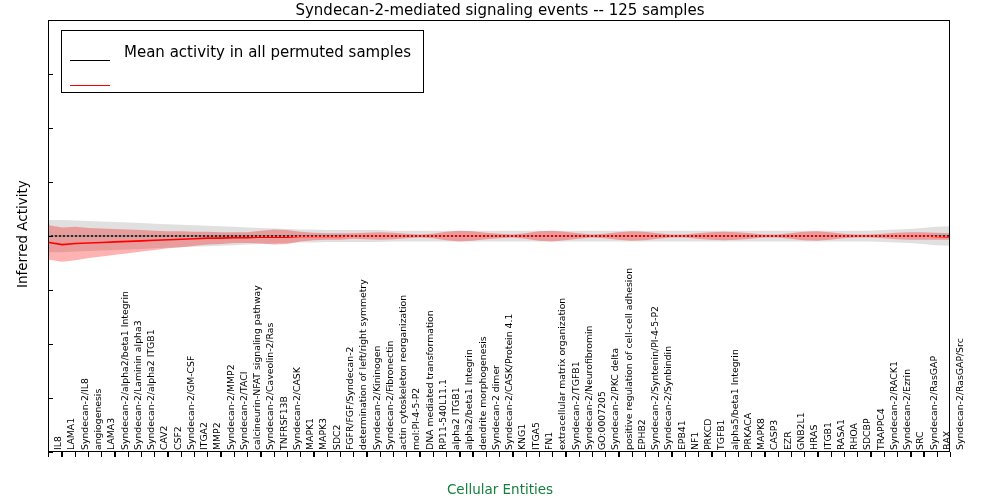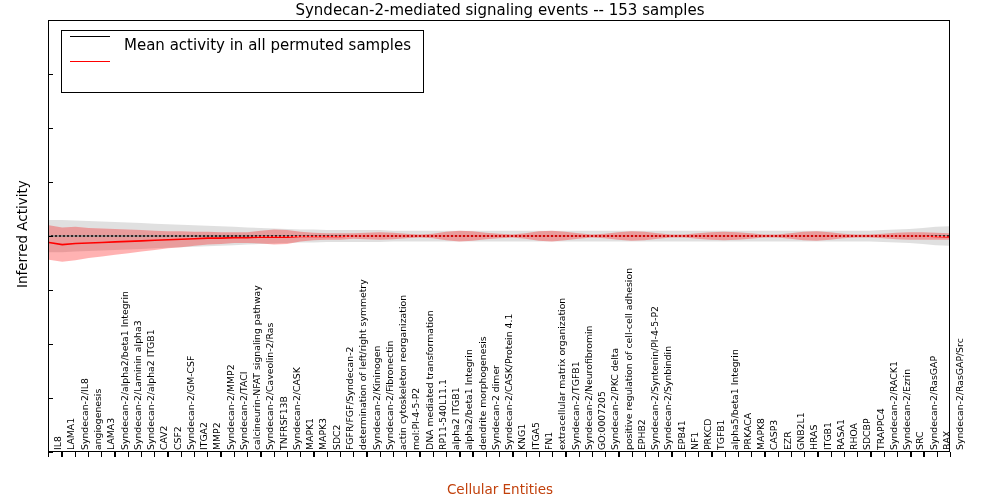--- a/index.html
+++ b/index.html
@@ -28,40 +28,40 @@
   #xticks{position:absolute;left:48px;top:452px;width:902px;height:0;}
   .xtickmark{position:absolute;top:0;width:1.3px;height:5px;background:#000;}
   .xlab{
     position:absolute;top:0;
     font-size:9.3px;color:#000;white-space:nowrap;
     transform-origin:left top;transform:rotate(-90deg) translate(2px,0);
     direction:ltr;
   }
   #xlabel{
     position:absolute;left:0;top:481px;width:1000px;text-align:center;
-    font-size:13.5px;color:#c2410c;
+    font-size:13.5px;color:#15803d;
   }
 
   
   #legend{
     position:absolute;left:61px;top:30px;
     border:1.3px solid #000;background:#fff;
     padding:5px 12px 6px 8px;box-sizing:border-box;
   }
-  .legrow{display:flex;align-items:flex-start;height:25px;}
+  .legrow{display:flex;align-items:flex-end;height:25px;}
   .legline{width:40px;height:0;border-top:1.4px solid #000;margin-right:14px;}
   .legline.red{border-top-color:#ff0000;}
   .legtext{font-size:15px;color:#000;white-space:nowrap;}
 </style>
 </head>
 <body>
 
 <div id="root">
 
-  <div id="title">Syndecan-2-mediated signaling events -- 153 samples</div>
+  <div id="title">Syndecan-2-mediated signaling events -- 125 samples</div>
 
   <div id="ylabel" style="left: 14px; top: 288px;">Inferred Activity</div>
 
   <div id="yaxis"></div>
 
   <div id="plot">
     <svg id="svgwrap" viewBox="0 0 902 432" preserveAspectRatio="none">
         <path d="M 0.00 199.80 L 13.26 199.80 L 26.53 200.34 L 39.79 200.88 L 53.06 201.42 L 66.32 201.96 L 79.59 202.50 L 92.85 203.04 L 106.12 203.58 L 119.38 204.12 L 132.65 204.66 L 145.91 205.20 L 159.18 205.74 L 172.44 206.28 L 185.71 206.82 L 198.97 207.36 L 212.24 207.90 L 225.50 208.44 L 238.76 208.98 L 252.03 209.52 L 265.29 209.52 L 278.56 210.06 L 291.82 210.06 L 305.09 210.06 L 318.35 210.06 L 331.62 210.06 L 344.88 210.60 L 358.15 210.60 L 371.41 210.60 L 384.68 210.60 L 397.94 210.60 L 411.21 210.60 L 424.47 210.60 L 437.74 210.60 L 451.00 210.60 L 464.26 210.60 L 477.53 210.60 L 490.79 210.60 L 504.06 210.60 L 517.32 210.60 L 530.59 210.60 L 543.85 210.60 L 557.12 210.60 L 570.38 210.60 L 583.65 210.60 L 596.91 210.60 L 610.18 210.60 L 623.44 210.60 L 636.71 210.60 L 649.97 210.60 L 663.24 210.60 L 676.50 210.60 L 689.76 210.60 L 703.03 210.60 L 716.29 210.60 L 729.56 210.60 L 742.82 210.60 L 756.09 210.60 L 769.35 210.60 L 782.62 210.60 L 795.88 210.60 L 809.15 210.60 L 822.41 210.60 L 835.68 210.06 L 848.94 209.52 L 862.21 208.98 L 875.47 207.90 L 888.74 206.82 L 902.00 206.28 L 902.00 225.72 L 888.74 225.18 L 875.47 224.10 L 862.21 223.02 L 848.94 222.48 L 835.68 221.94 L 822.41 221.40 L 809.15 221.40 L 795.88 221.40 L 782.62 221.40 L 769.35 221.40 L 756.09 221.40 L 742.82 221.40 L 729.56 221.40 L 716.29 221.40 L 703.03 221.40 L 689.76 221.40 L 676.50 221.40 L 663.24 221.40 L 649.97 221.40 L 636.71 221.40 L 623.44 221.40 L 610.18 221.40 L 596.91 221.40 L 583.65 221.40 L 570.38 221.40 L 557.12 221.40 L 543.85 221.40 L 530.59 221.40 L 517.32 221.40 L 504.06 221.40 L 490.79 221.40 L 477.53 221.40 L 464.26 221.40 L 451.00 221.40 L 437.74 221.40 L 424.47 221.40 L 411.21 221.40 L 397.94 221.40 L 384.68 221.40 L 371.41 221.40 L 358.15 221.40 L 344.88 221.40 L 331.62 221.94 L 318.35 221.94 L 305.09 221.94 L 291.82 221.94 L 278.56 221.94 L 265.29 222.48 L 252.03 222.48 L 238.76 223.02 L 225.50 223.56 L 212.24 224.10 L 198.97 224.64 L 185.71 225.18 L 172.44 225.72 L 159.18 226.26 L 145.91 226.80 L 132.65 227.34 L 119.38 227.88 L 106.12 228.42 L 92.85 228.96 L 79.59 229.50 L 66.32 230.04 L 53.06 230.58 L 39.79 231.12 L 26.53 231.66 L 13.26 232.20 L 0.00 232.20 Z" fill="#000000" fill-opacity="0.12" stroke="none"></path>
         <path d="M 0.00 205.20 L 13.26 207.36 L 26.53 206.82 L 39.79 207.90 L 53.06 208.44 L 66.32 208.98 L 79.59 209.52 L 92.85 210.06 L 106.12 210.60 L 119.38 211.14 L 132.65 211.14 L 145.91 211.68 L 159.18 211.68 L 172.44 212.22 L 185.71 212.22 L 198.97 212.22 L 212.24 210.60 L 225.50 209.52 L 238.76 210.06 L 252.03 211.68 L 265.29 212.76 L 278.56 213.30 L 291.82 213.30 L 305.09 213.30 L 318.35 212.76 L 331.62 212.22 L 344.88 212.76 L 358.15 213.84 L 371.41 214.38 L 384.68 213.84 L 397.94 211.68 L 411.21 210.60 L 424.47 211.14 L 437.74 212.76 L 451.00 213.84 L 464.26 214.38 L 477.53 213.30 L 490.79 211.14 L 504.06 210.60 L 517.32 211.68 L 530.59 213.30 L 543.85 214.38 L 557.12 213.84 L 570.38 212.22 L 583.65 211.14 L 596.91 211.68 L 610.18 213.30 L 623.44 214.38 L 636.71 214.38 L 649.97 213.30 L 663.24 212.22 L 676.50 211.68 L 689.76 212.22 L 703.03 213.30 L 716.29 214.38 L 729.56 214.38 L 742.82 213.30 L 756.09 211.68 L 769.35 211.14 L 782.62 212.22 L 795.88 213.84 L 809.15 214.38 L 822.41 214.38 L 835.68 213.84 L 848.94 212.76 L 862.21 212.22 L 875.47 212.22 L 888.74 212.76 L 902.00 213.30 L 902.00 219.78 L 888.74 219.78 L 875.47 219.78 L 862.21 219.78 L 848.94 219.24 L 835.68 218.16 L 822.41 217.62 L 809.15 217.62 L 795.88 218.16 L 782.62 219.78 L 769.35 220.86 L 756.09 220.32 L 742.82 218.70 L 729.56 217.62 L 716.29 217.62 L 703.03 218.70 L 689.76 219.78 L 676.50 220.32 L 663.24 219.78 L 649.97 218.70 L 636.71 217.62 L 623.44 217.62 L 610.18 218.70 L 596.91 220.32 L 583.65 220.86 L 570.38 219.78 L 557.12 218.16 L 543.85 217.62 L 530.59 218.70 L 517.32 220.32 L 504.06 221.40 L 490.79 220.86 L 477.53 218.70 L 464.26 217.62 L 451.00 218.16 L 437.74 219.24 L 424.47 220.86 L 411.21 221.40 L 397.94 220.32 L 384.68 218.16 L 371.41 217.62 L 358.15 218.16 L 344.88 219.24 L 331.62 219.78 L 318.35 219.24 L 305.09 218.70 L 291.82 219.78 L 278.56 219.78 L 265.29 220.32 L 252.03 221.40 L 238.76 224.10 L 225.50 224.64 L 212.24 223.56 L 198.97 223.02 L 185.71 223.02 L 172.44 224.10 L 159.18 224.64 L 145.91 225.72 L 132.65 227.34 L 119.38 228.42 L 106.12 230.04 L 92.85 231.66 L 79.59 233.28 L 66.32 234.90 L 53.06 236.52 L 39.79 238.14 L 26.53 240.30 L 13.26 241.92 L 0.00 239.76 Z" fill="#ff0000" fill-opacity="0.30" stroke="none"></path>
         <path d="M 0.00 216.00 L 13.26 216.00 L 26.53 216.00 L 39.79 216.00 L 53.06 216.00 L 66.32 216.00 L 79.59 216.00 L 92.85 216.00 L 106.12 216.00 L 119.38 216.00 L 132.65 216.00 L 145.91 216.00 L 159.18 216.00 L 172.44 216.00 L 185.71 216.00 L 198.97 216.00 L 212.24 216.00 L 225.50 216.00 L 238.76 216.00 L 252.03 216.00 L 265.29 216.00 L 278.56 216.00 L 291.82 216.00 L 305.09 216.00 L 318.35 216.00 L 331.62 216.00 L 344.88 216.00 L 358.15 216.00 L 371.41 216.00 L 384.68 216.00 L 397.94 216.00 L 411.21 216.00 L 424.47 216.00 L 437.74 216.00 L 451.00 216.00 L 464.26 216.00 L 477.53 216.00 L 490.79 216.00 L 504.06 216.00 L 517.32 216.00 L 530.59 216.00 L 543.85 216.00 L 557.12 216.00 L 570.38 216.00 L 583.65 216.00 L 596.91 216.00 L 610.18 216.00 L 623.44 216.00 L 636.71 216.00 L 649.97 216.00 L 663.24 216.00 L 676.50 216.00 L 689.76 216.00 L 703.03 216.00 L 716.29 216.00 L 729.56 216.00 L 742.82 216.00 L 756.09 216.00 L 769.35 216.00 L 782.62 216.00 L 795.88 216.00 L 809.15 216.00 L 822.41 216.00 L 835.68 216.00 L 848.94 216.00 L 862.21 216.00 L 875.47 216.00 L 888.74 216.00 L 902.00 216.00" fill="none" stroke="#000000" stroke-width="1.5" vector-effect="non-scaling-stroke"></path>

